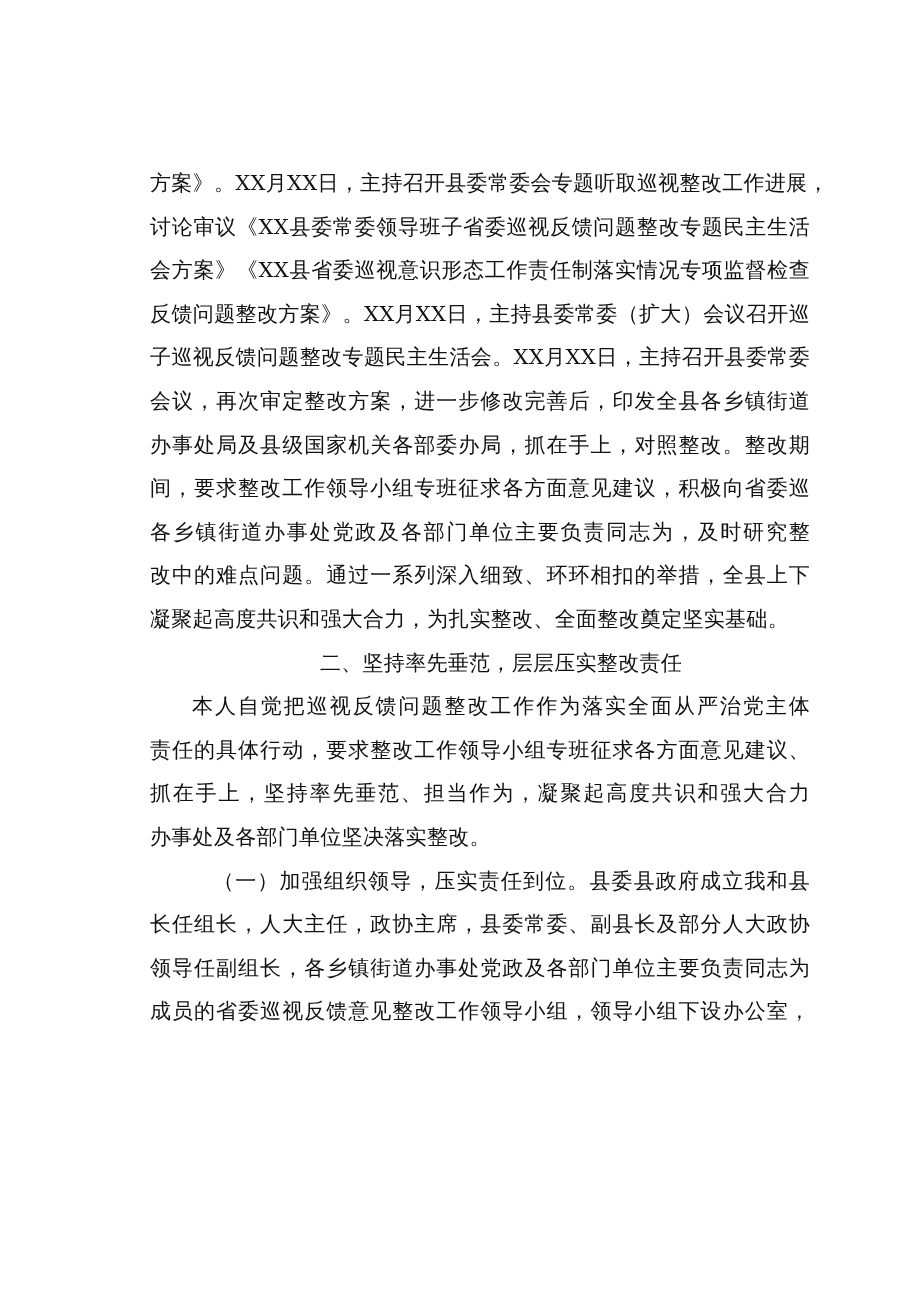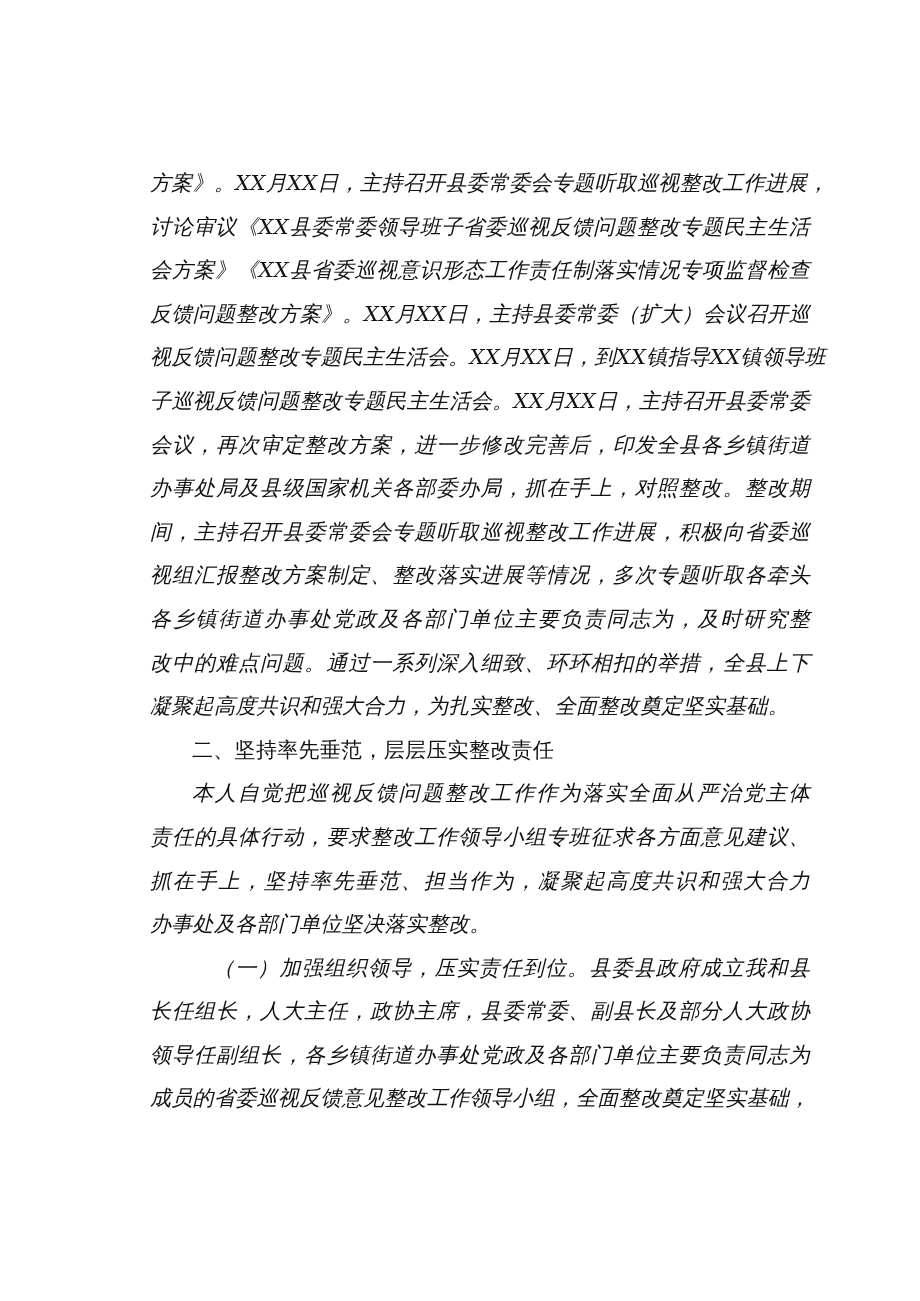--- a/index.html
+++ b/index.html
@@ -9,56 +9,54 @@
     left: 150px;
     top: 162px;
     width: 660px;
     font-family: "DejaVu Serif", "Liberation Serif", serif;
     font-size: 21px;
     color: #111111;
     line-height: 43.6px;
     letter-spacing: 0.3px;
   }
   .para { margin: 0; text-align: justify; text-justify: inter-character; }
-  .heading { margin: 0; text-indent: 2em; }
-  .line { display: block; white-space: nowrap; text-align: justify; text-align-last: justify; font-style: italic; }
+  .heading { margin: 0; text-indent: 2em; text-align: center; }
+  .line { display: block; white-space: nowrap; text-align: justify; text-align-last: justify; }
   .line.last { text-align-last: left; }
 </style>
 </head>
 <body>
 
 <div class="page">
 
   <div class="para">
     <span class="line">方案》。XX月XX日，主持召开县委常委会专题听取巡视整改工作进展，</span>
     <span class="line">讨论审议《XX县委常委领导班子省委巡视反馈问题整改专题民主生活</span>
     <span class="line">会方案》《XX县省委巡视意识形态工作责任制落实情况专项监督检查</span>
     <span class="line">反馈问题整改方案》。XX月XX日，主持县委常委（扩大）会议召开巡</span>
-    <span class="line">视反馈问题整改专题民主生活会。XX月XX日，到XX镇指导XX镇领导班</span>
     <span class="line">子巡视反馈问题整改专题民主生活会。XX月XX日，主持召开县委常委</span>
     <span class="line">会议，再次审定整改方案，进一步修改完善后，印发全县各乡镇街道</span>
     <span class="line">办事处局及县级国家机关各部委办局，抓在手上，对照整改。整改期</span>
-    <span class="line">间，主持召开县委常委会专题听取巡视整改工作进展，积极向省委巡</span>
-    <span class="line">视组汇报整改方案制定、整改落实进展等情况，多次专题听取各牵头</span>
+    <span class="line">间，要求整改工作领导小组专班征求各方面意见建议，积极向省委巡</span>
     <span class="line">各乡镇街道办事处党政及各部门单位主要负责同志为，及时研究整</span>
     <span class="line">改中的难点问题。通过一系列深入细致、环环相扣的举措，全县上下</span>
     <span class="line last">凝聚起高度共识和强大合力，为扎实整改、全面整改奠定坚实基础。</span>
   </div>
 
   <div class="heading">
     <span>二、坚持率先垂范，层层压实整改责任</span>
   </div>
 
   <div class="para">
     <span class="line" style="padding-left:2em; box-sizing:border-box;">本人自觉把巡视反馈问题整改工作作为落实全面从严治党主体</span>
     <span class="line">责任的具体行动，要求整改工作领导小组专班征求各方面意见建议、</span>
     <span class="line">抓在手上，坚持率先垂范、担当作为，凝聚起高度共识和强大合力</span>
     <span class="line last">办事处及各部门单位坚决落实整改。</span>
   </div>
 
   <div class="para">
     <span class="line" style="padding-left:3em; box-sizing:border-box;">（一）加强组织领导，压实责任到位。县委县政府成立我和县</span>
     <span class="line">长任组长，人大主任，政协主席，县委常委、副县长及部分人大政协</span>
     <span class="line">领导任副组长，各乡镇街道办事处党政及各部门单位主要负责同志为</span>
-    <span class="line">成员的省委巡视反馈意见整改工作领导小组，全面整改奠定坚实基础，</span>
+    <span class="line">成员的省委巡视反馈意见整改工作领导小组，领导小组下设办公室，</span>
   </div>
 
 </div>
 
 </body></html>

